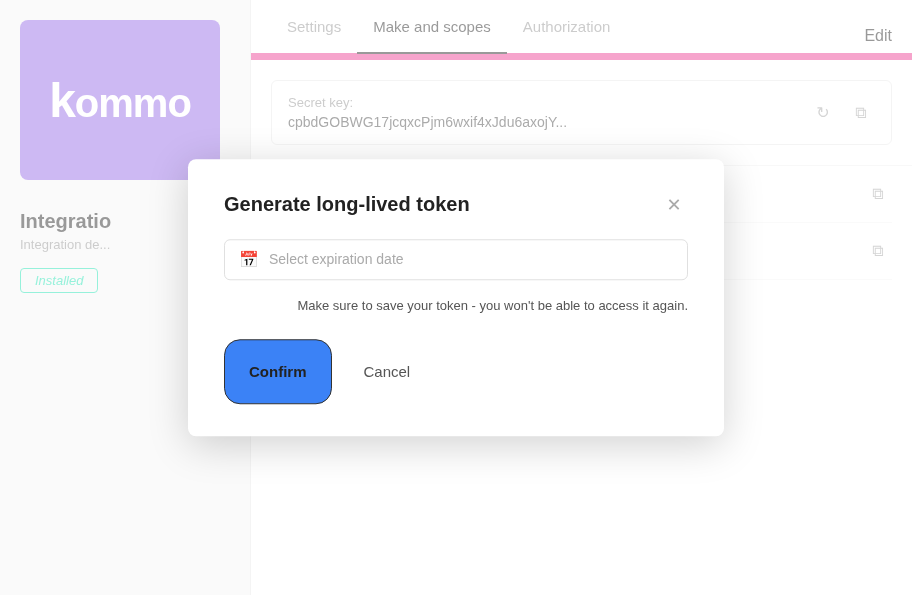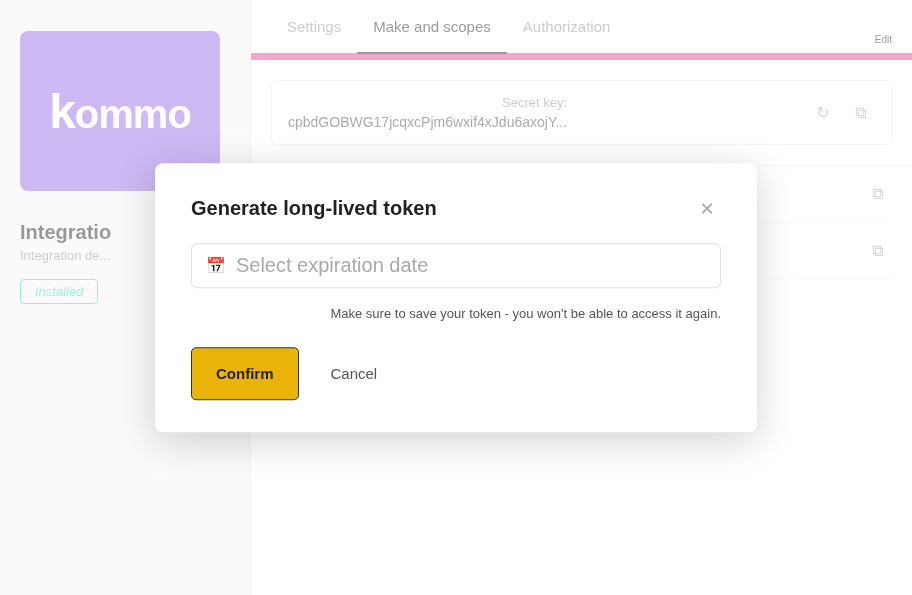--- a/index.html
+++ b/index.html
@@ -24,21 +24,21 @@
     .sidebar {
       position: absolute;
       top: 0;
       left: 0;
       width: 240px;
       height: 100%;
       background: #f5f5f5;
       display: flex;
       flex-direction: column;
       align-items: center;
-      padding-top: 11px;
+      padding-top: 0;
     }
 
     .logo-box {
       width: 200px;
       height: 160px;
       background: #9b72e6;
       border-radius: 8px;
       display: flex;
       align-items: center;
       justify-content: center;
@@ -120,21 +120,21 @@
       position: absolute;
       bottom: -1px;
       left: 0;
       right: 0;
       height: 2px;
       background: #333;
     }
 
     .edit-btn {
       margin-left: auto;
-      font-size: 10px;
+      font-size: 16px;
       color: #333;
       cursor: pointer;
       padding: 8px 0;
     }
 
     
     .secret-key-section {
       padding: 20px;
       border-bottom: 1px solid #f0f0f0;
       position: relative;
@@ -152,21 +152,20 @@
 
     .secret-key-content {
       display: flex;
       flex-direction: column;
     }
 
     .secret-key-label {
       font-size: 13px;
       color: #999;
       margin-bottom: 4px;
-      text-align: right;
     }
 
     .secret-key-value {
       font-size: 14px;
       color: #555;
     }
 
     .key-actions {
       display: flex;
       gap: 10px;
@@ -209,21 +208,21 @@
 
     
     .modal {
       position: absolute;
       top: 50%;
       left: 50%;
       transform: translate(-50%, -50%);
       background: #fff;
       border-radius: 8px;
       box-shadow: 0 8px 40px rgba(0,0,0,0.18);
-      width: 602px;
+      width: 536px;
       padding: 32px 36px 32px 36px;
       z-index: 20;
     }
 
     .modal-header {
       display: flex;
       align-items: center;
       justify-content: space-between;
       margin-bottom: 20px;
     }
@@ -264,46 +263,46 @@
       cursor: pointer;
       background: #fff;
     }
 
     .calendar-icon {
       color: #aaa;
       font-size: 16px;
     }
 
     .date-placeholder {
-      font-size: 20px;
+      font-size: 14px;
       color: #aaa;
     }
 
     .modal-warning {
       font-size: 13px;
       color: #555;
       margin-bottom: 24px;
       line-height: 1.5;
       text-align: right;
     }
 
     .modal-actions {
       display: flex;
       align-items: center;
       gap: 16px;
     }
 
     .btn-confirm {
-      padding: 17px 24px;
+      padding: 23px 24px;
       border: 1.5px solid #333;
-      background: #eab308;
+      background: #3b82f6;
       color: #222;
       font-size: 15px;
       font-weight: 600;
-      border-radius: 5px;
+      border-radius: 16px;
       cursor: pointer;
     }
 
     .btn-cancel {
       padding: 9px 16px;
       border: none;
       background: transparent;
       color: #555;
       font-size: 15px;
       cursor: pointer;

